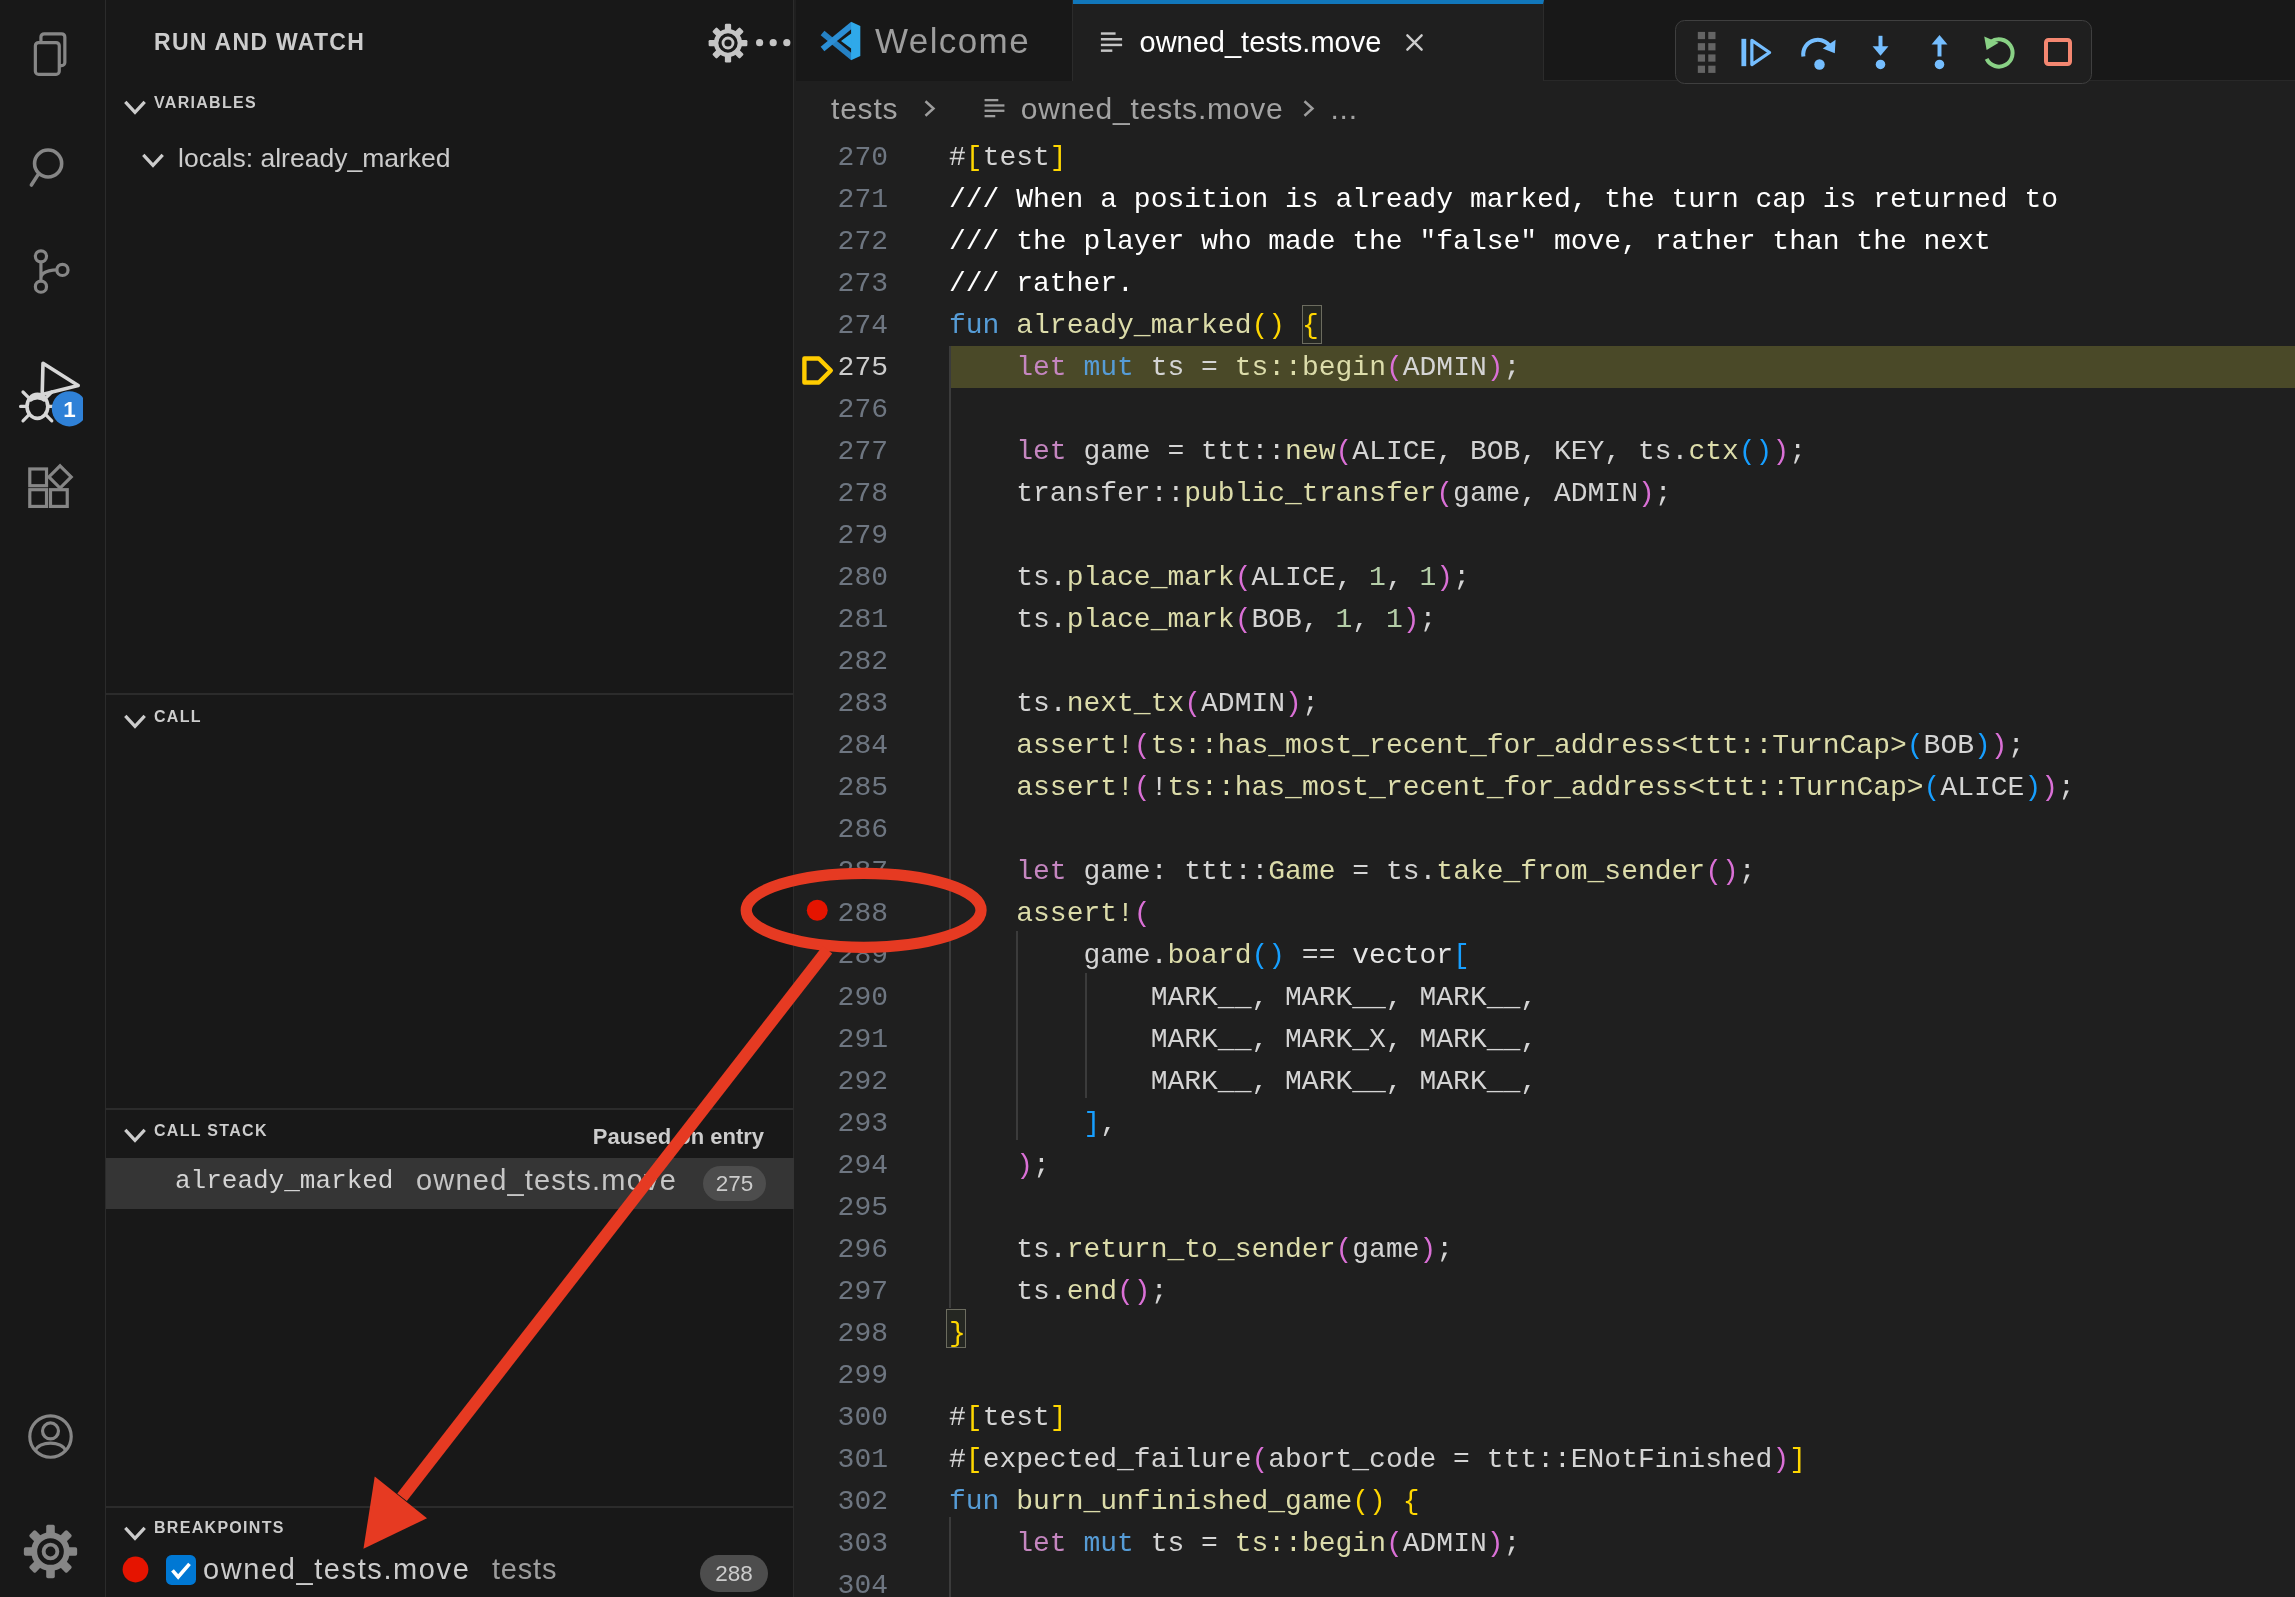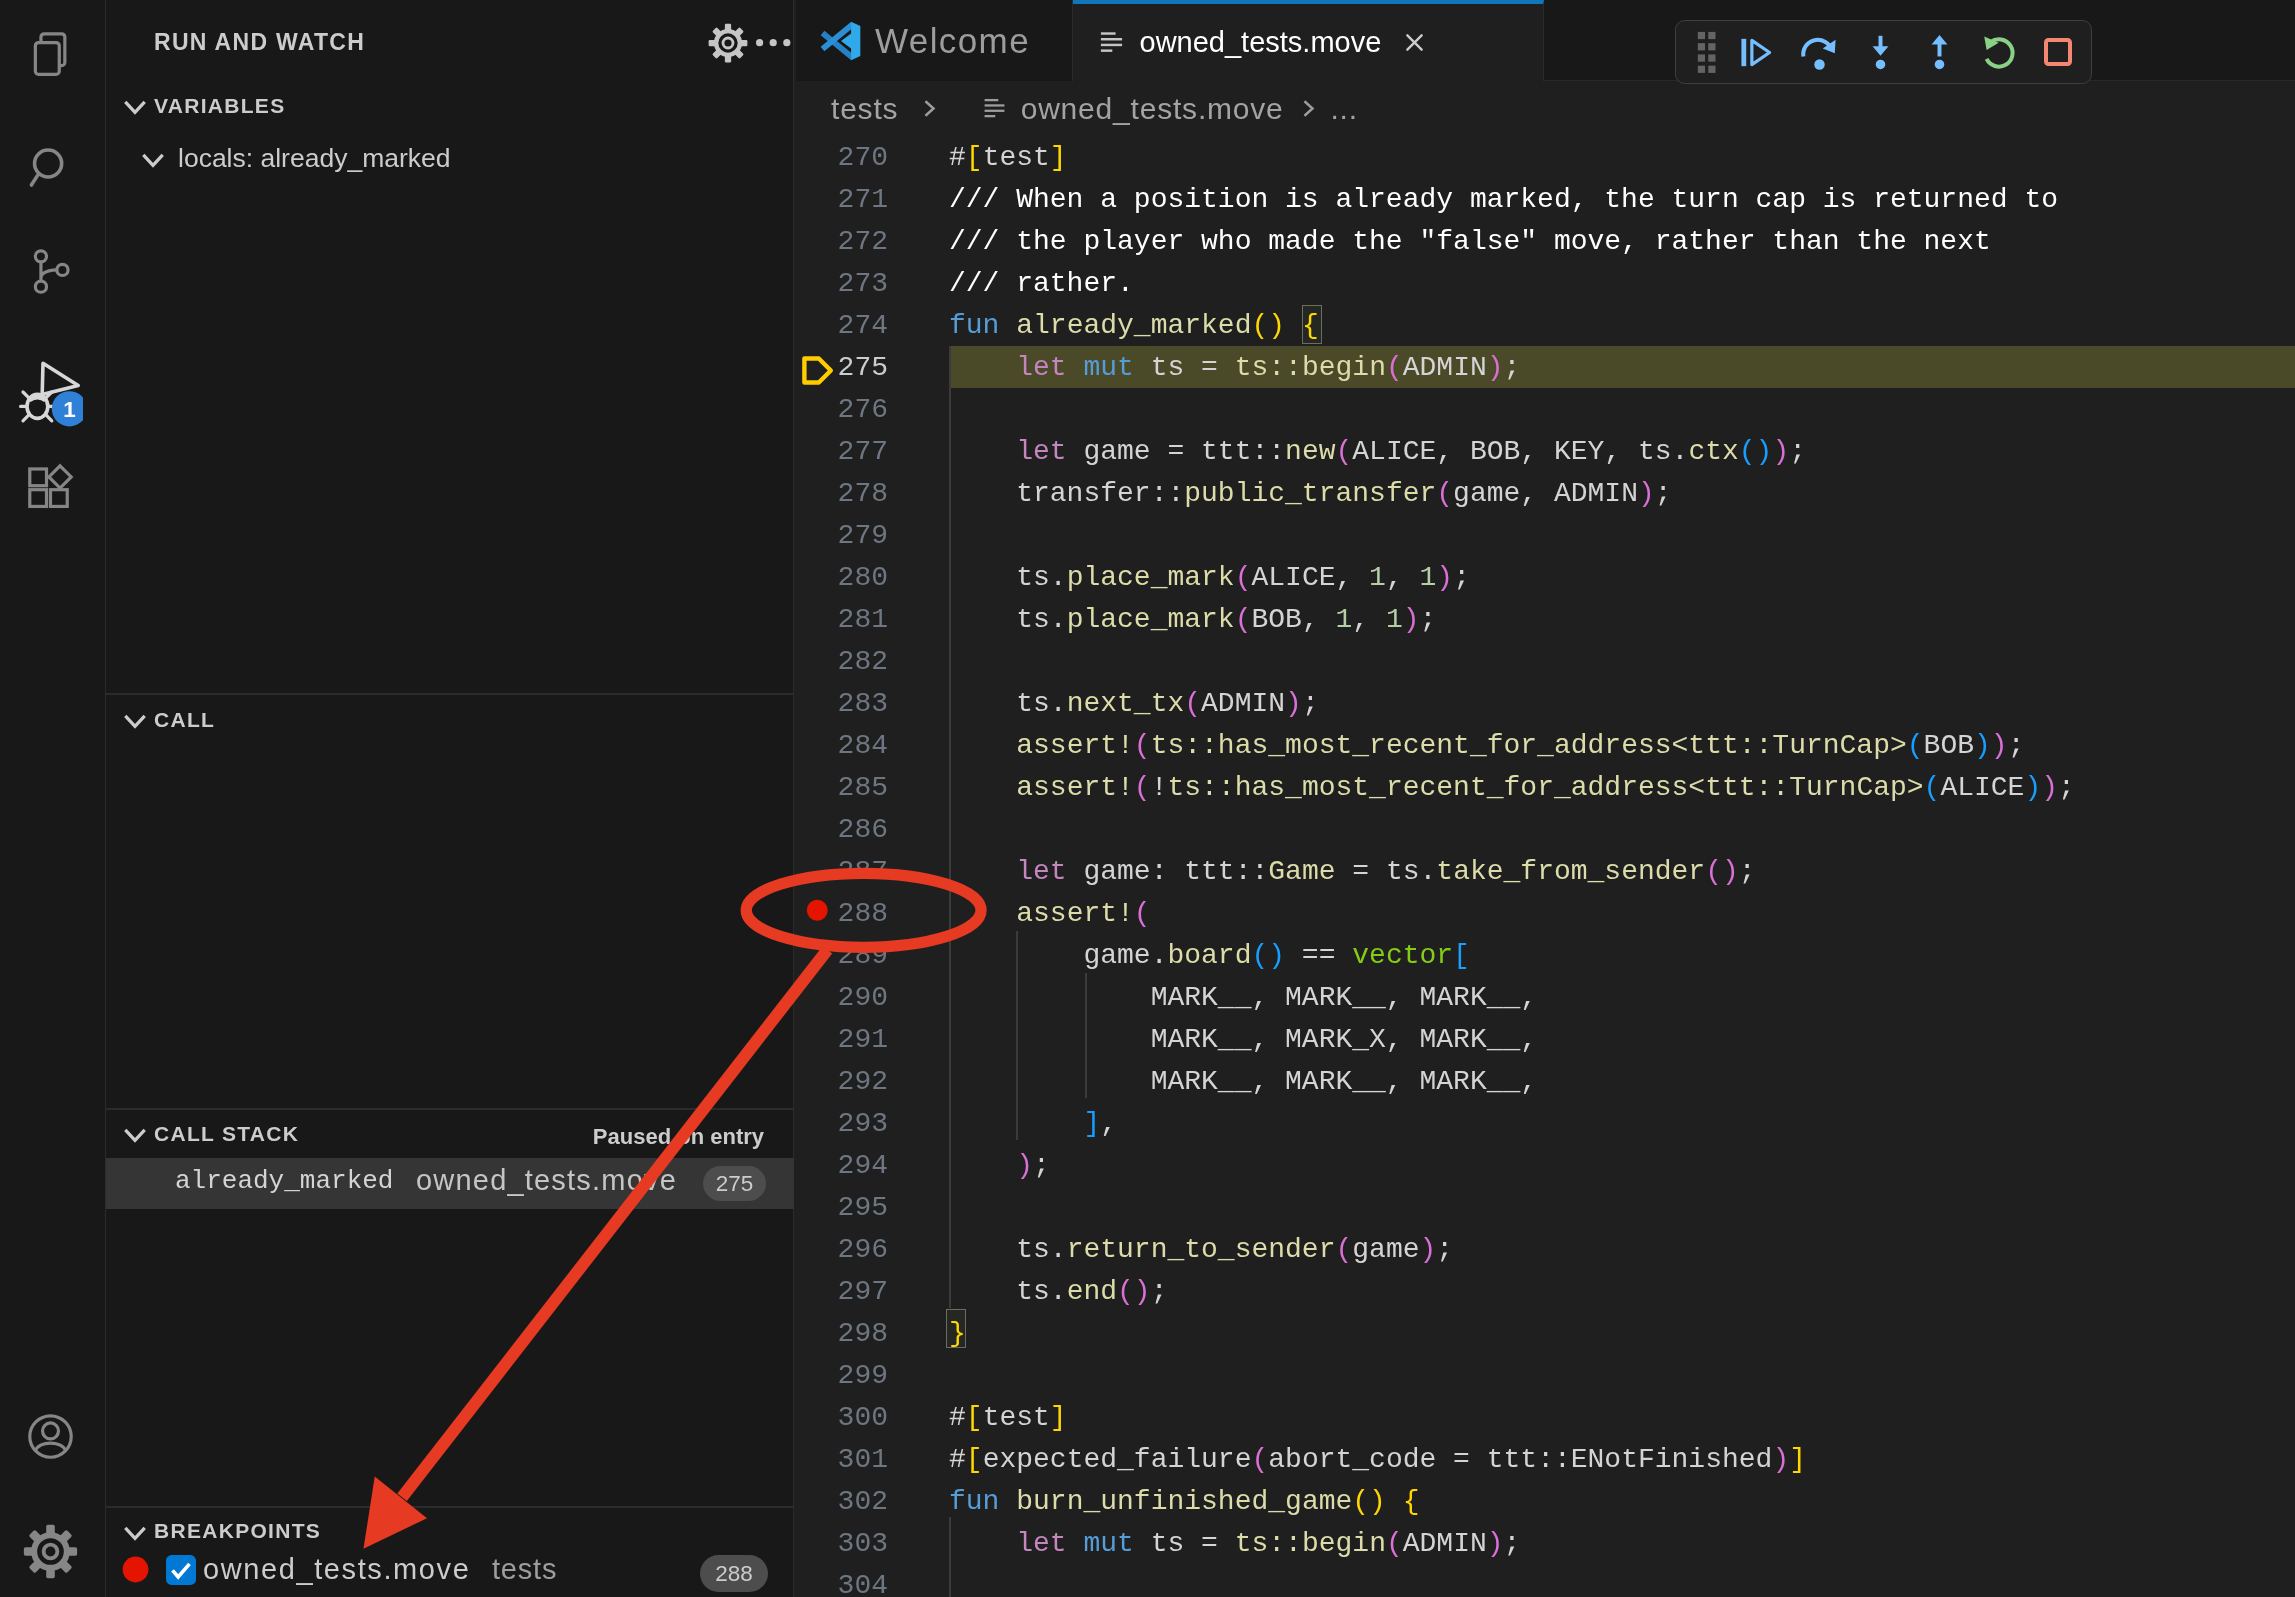--- a/index.html
+++ b/index.html
@@ -18,27 +18,27 @@
   .tab { top:0; height:81px; }
   #tab-welcome { left:0; width:277px; background:#181818; border-right:0.8px solid #2b2b2b; }
   #tab-active { left:277px; width:471px; background:#1f1f1f; border-right:0.8px solid #2b2b2b; border-top:4px solid #1177bb; }
   #breadcrumbs { left:0; top:81px; width:1499px; height:55px; background:#1f1f1f; color:#a3a3a3; font-size:30px; letter-spacing:0.8px; }
 
   
   .mono { font-family:"Liberation Mono", monospace; }
   #gutter { left:0; top:137px; width:92px; text-align:right; color:#6e7681; font-size:28px; line-height:42px; white-space:pre; }
   #code { left:153px; top:137px; font-size:28px; line-height:42px; white-space:pre; color:#d4d4d4; }
   .cm{color:#ffffff} .kw{color:#c586c0} .bl{color:#569cd6} .fn{color:#dcdcaa}
-  .ty{color:#84cc16} .nu{color:#b5cea8} .p1{color:#ffd700} .p2{color:#da70d6} .p3{color:#179fff}
+  .ty{color:#e5e5e5} .nu{color:#b5cea8} .p1{color:#ffd700} .p2{color:#da70d6} .p3{color:#179fff}
   #curline { left:153px; top:346px; width:1346px; height:42px; background:#4a4928; }
   .guide { width:1.6px; background:#3b3b3b; }
   .bm { border:1.6px solid #6c6c5f; background:rgba(80,100,60,0.12); width:20px; height:39px; }
 
   
-  .hdr { color:#cccccc; font-weight:bold; font-size:21px; letter-spacing:1.3px; }
+  .hdr { color:#cccccc; font-weight:bold; font-size:16px; letter-spacing:1.3px; }
   .badge { background:#4d4d4d; color:#cccccc; font-size:22.5px; border-radius:19.3px; text-align:center; }
 
   svg { display:block; }
 </style>
 </head>
 <body>
 <div id="stage">
 
   <div id="editor" class="abs">
 

